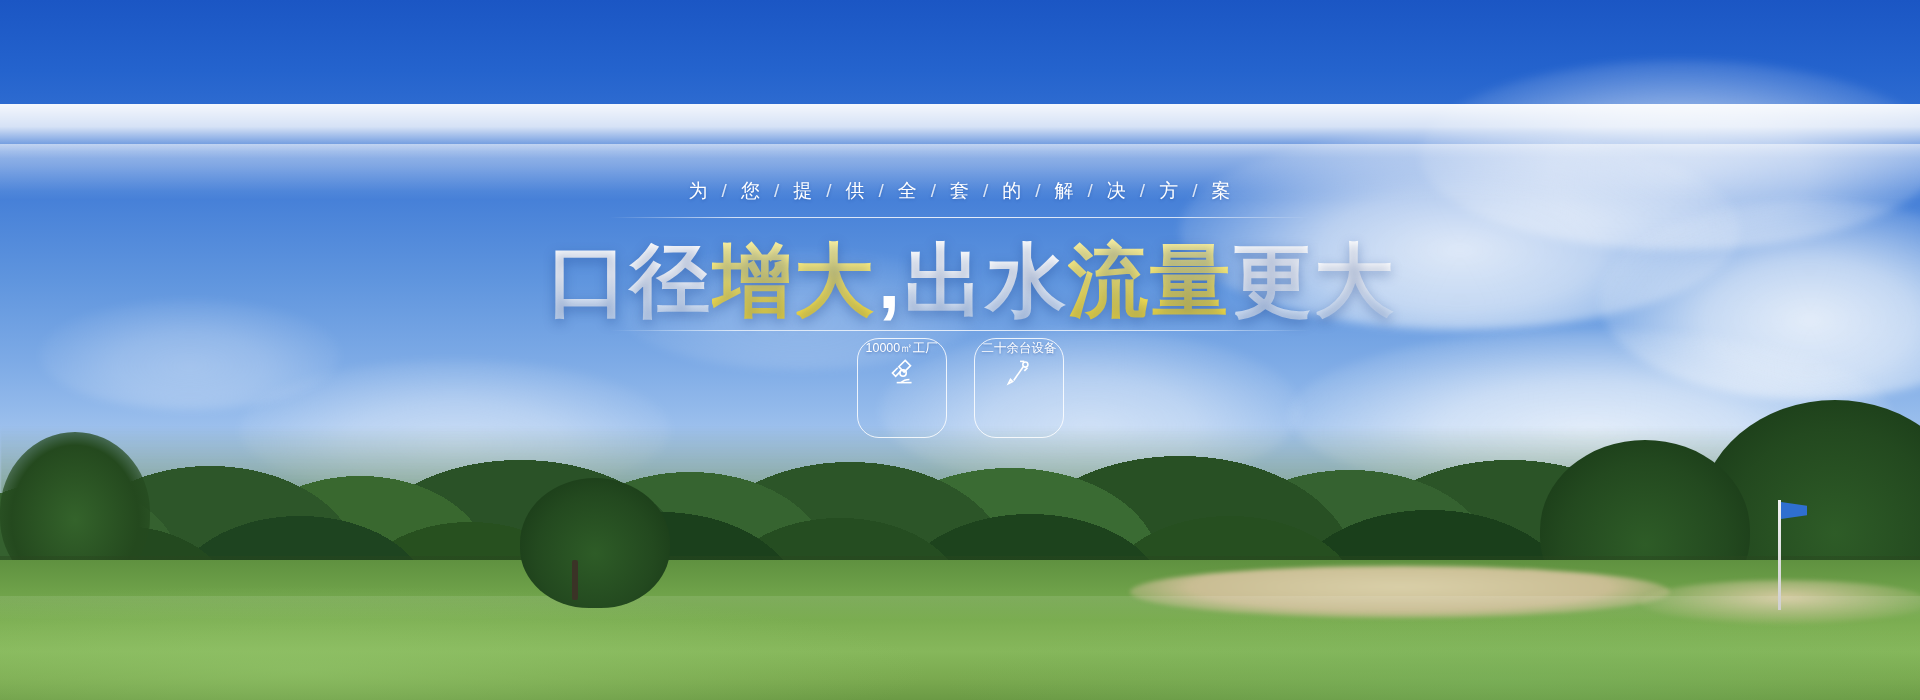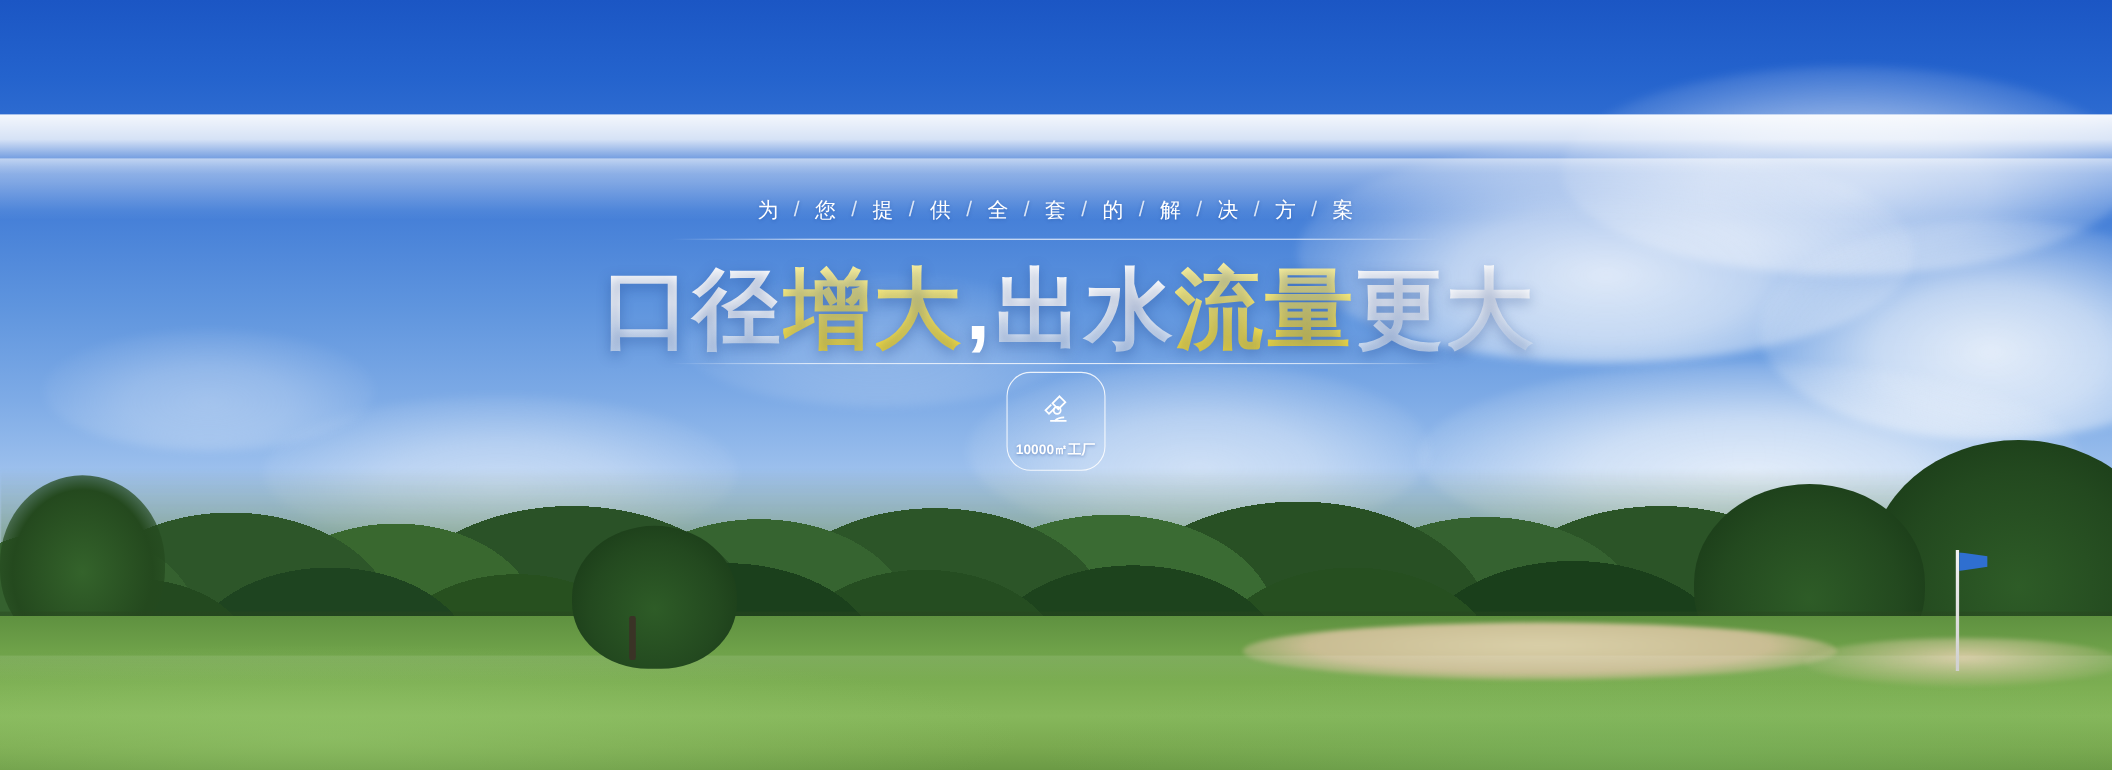--- a/index.html
+++ b/index.html
@@ -213,29 +213,28 @@
     position: absolute; top: 330px; left: 610px; width: 700px; height: 1px;
     background: linear-gradient(90deg, rgba(255,255,255,0) 0%, rgba(255,255,255,.70) 18%, rgba(255,255,255,.80) 50%, rgba(255,255,255,.70) 82%, rgba(255,255,255,0) 100%);
   }
 
   
   #badges {
     position: absolute; top: 338px; left: 0; width: 1920px;
     display: flex; justify-content: center; gap: 27px;
   }
   .badge {
-    width: 90px; height: 90px;
+    width: 90px; height: 100px;
     border: 1.6px solid rgba(255,255,255,.85);
     border-radius: 22px;
     display: flex; flex-direction: column;
-    align-items: center; justify-content: flex-end;
+    align-items: center; justify-content: flex-start;
     padding-bottom: 9px;
     position: relative;
     cursor: pointer;
-    font-weight: bold;
   }
   .badge .bicon {
     position: absolute; top: 16px; left: 50%;
     transform: translateX(-50%);
     width: 34px; height: 34px;
     display: flex; align-items: center; justify-content: center;
   }
   .badge .blabel {
     font-size: 13px; color: #ffffff;
     white-space: nowrap;
@@ -318,15 +317,27 @@
             <svg viewBox="0 0 32 32">
               <path d="M19 5l5 5-6 6-5-5z"></path>
               <path d="M12 12l-5 5 3 3 5-5"></path>
               <circle cx="17" cy="17" r="3"></circle>
               <path d="M11 26h14"></path>
               <path d="M15 26c2-2 5-3 8-3"></path>
             </svg>
           </span>
           <span class="blabel">10000㎡工厂</span>
         </div>
+        <div class="badge">
+          <span class="bicon">
+            <svg viewBox="0 0 32 32">
+              <circle cx="22" cy="9" r="2.4"></circle>
+              <path d="M20 11l-9 13"></path>
+              <path d="M24 12l-3 3"></path>
+              <path d="M8 23l-2 4 4-2z"></path>
+              <path d="M17 6h4"></path>
+            </svg>
+          </span>
+          <span class="blabel">二十余台设备</span>
+        </div>
       </div>
   </div>
 </div>
 
 </body></html>

